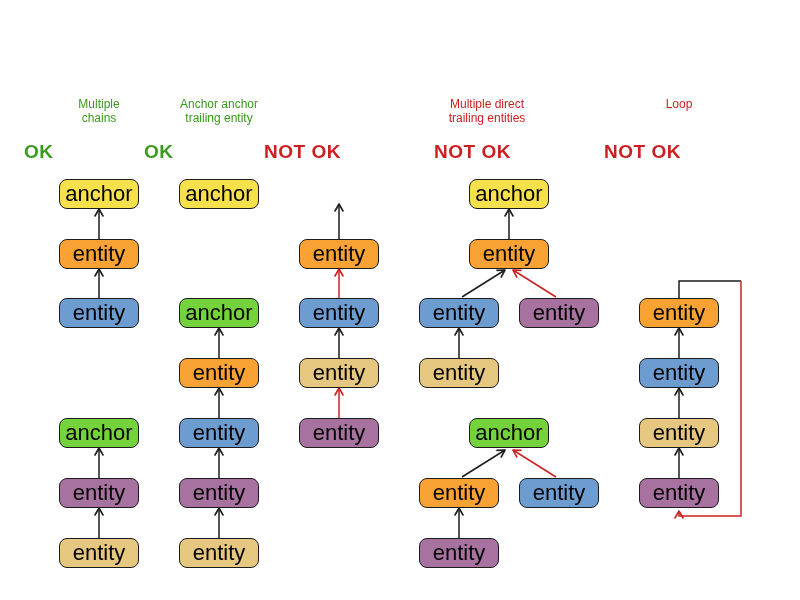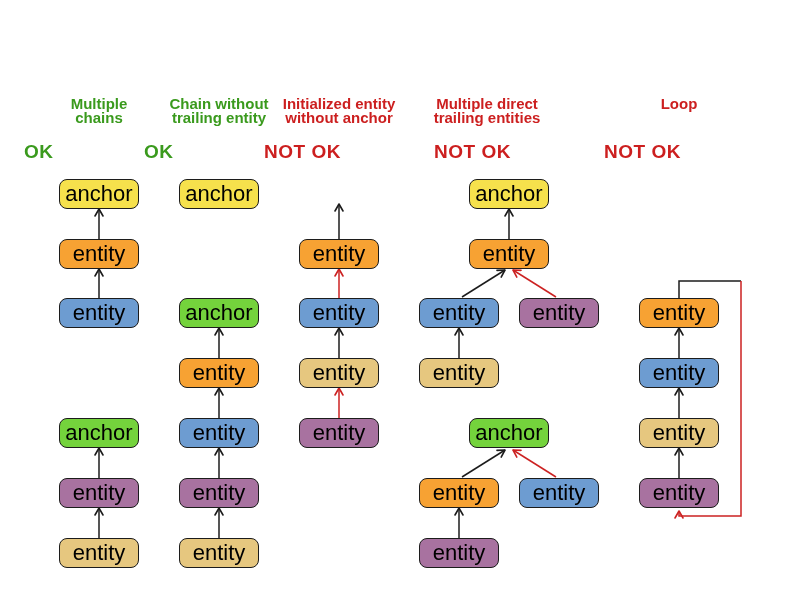--- a/index.html
+++ b/index.html
@@ -4,21 +4,21 @@
 <style>
   html, body { margin: 0; padding: 0; background: #ffffff; }
   body { width: 800px; height: 600px; overflow: hidden; font-family: "Liberation Sans", "DejaVu Sans", sans-serif; }
   .stage { position: relative; width: 800px; height: 600px; background: #ffffff; overflow: hidden; }
   .title {
     position: absolute; top: 30px; left: 0; width: 800px; margin: 0;
     text-align: center; font-size: 34px; font-weight: 400; color: var(--title, #000);
   }
   .col-head {
     position: absolute; top: 97px; width: 150px; text-align: center;
-    font-size: 15px; line-height: 14px; font-weight: 700;
+    font-size: 12px; line-height: 14px; font-weight: 400;
   }
   .status {
     position: absolute; top: 141px; width: 150px; text-align: left;
     font-size: 19px; font-weight: 700; letter-spacing: 0.5px;
   }
   .ok  { color: var(--ok,  #3a9a1d); }
   .bad { color: var(--bad, #cc1f1f); }
   .node {
     position: absolute; width: 80px; height: 30px; box-sizing: border-box;
     border: 1.6px solid var(--node-border, #1c1c1c); border-radius: 8px;
@@ -68,28 +68,24 @@
       <polyline points="741,281 741,516 679,516 679,511" fill="none" stroke="#cc2222" stroke-width="1.5" marker-end="url(#ah-red)"></polyline>
     </svg>
 
   <div id="headers">
       <div class="col-head ok" style="left: 24px;">
         <div>Multiple</div>
         <div>chains</div>
       </div>
       <div class="status ok" style="left: 24px;">OK</div>
       <div class="col-head ok" style="left: 144px;">
-        <div>Chain without</div>
+        <div>Anchor anchor</div>
         <div>trailing entity</div>
       </div>
       <div class="status ok" style="left: 144px;">OK</div>
-      <div class="col-head bad" style="left: 264px;">
-        <div>Initialized entity</div>
-        <div>without anchor</div>
-      </div>
       <div class="status bad" style="left: 264px;">NOT OK</div>
       <div class="col-head bad" style="left: 412px;">
         <div>Multiple direct</div>
         <div>trailing entities</div>
       </div>
       <div class="status bad" style="left: 434px;">NOT OK</div>
       <div class="col-head bad" style="left: 604px;">
         <div>Loop</div>
       </div>
       <div class="status bad" style="left: 604px;">NOT OK</div>

